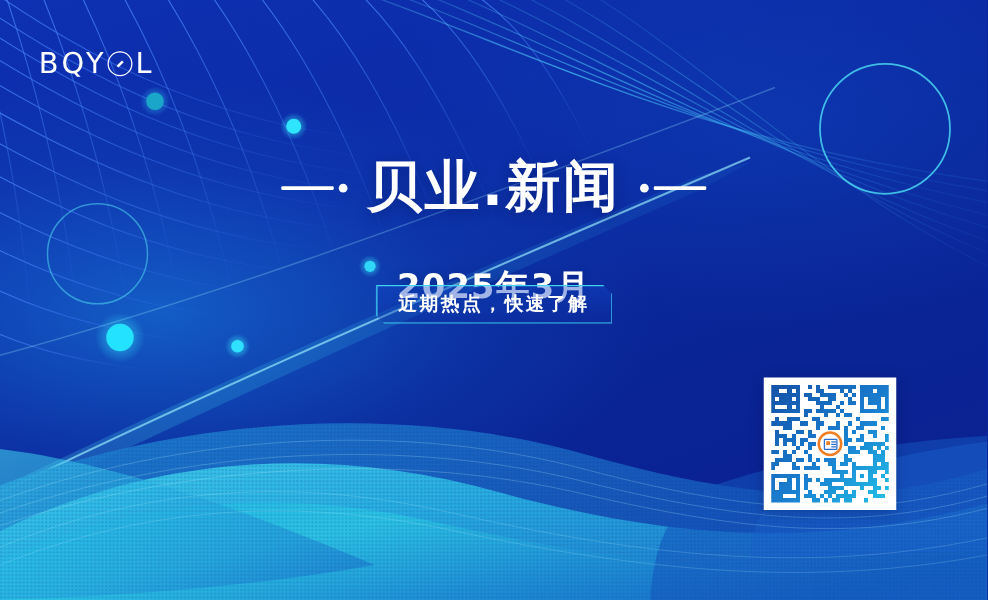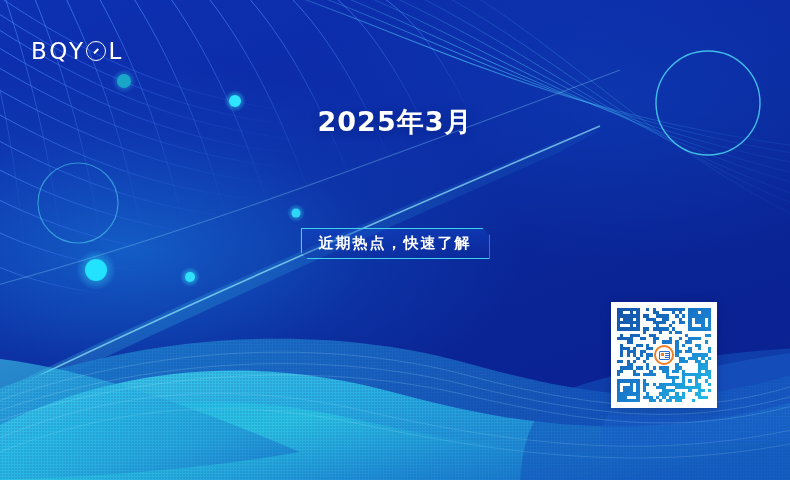--- a/index.html
+++ b/index.html
@@ -357,20 +357,31 @@
     <span class="lw">B</span>
     <span class="lw">QY</span>
     <span class="o-mark">
       <span class="ring"></span>
         <span class="tick"></span>
     </span>
     <span class="lw">L</span>
   </div>
 
   <div id="title-block">
+    <div id="title-row">
+      <span class="rule left">
+        <span class="bar"></span>
+          <span class="dot"></span>
+      </span>
+      <h1 id="main-title">贝业.新闻</h1>
+      <span class="rule right">
+        <span class="dot"></span>
+          <span class="bar"></span>
+      </span>
+    </div>
     <div id="sub-title">2025年3月</div>
   </div>
 
   <div id="tagline-wrap">
     <div id="tagline">
       <span class="cap l"></span>
       <span>近期热点，快速了解</span>
       <span class="cap r"></span>
     </div>
   </div>

